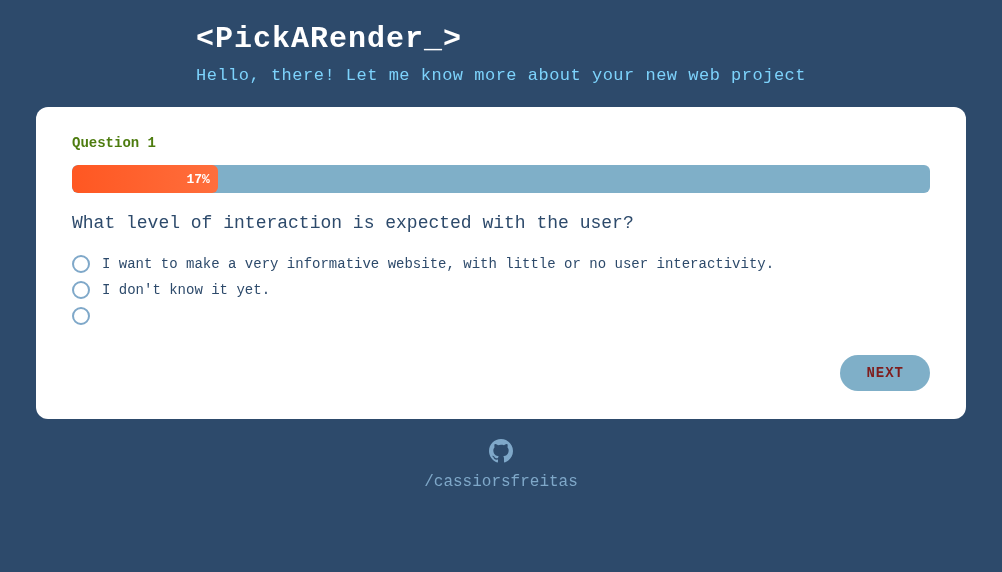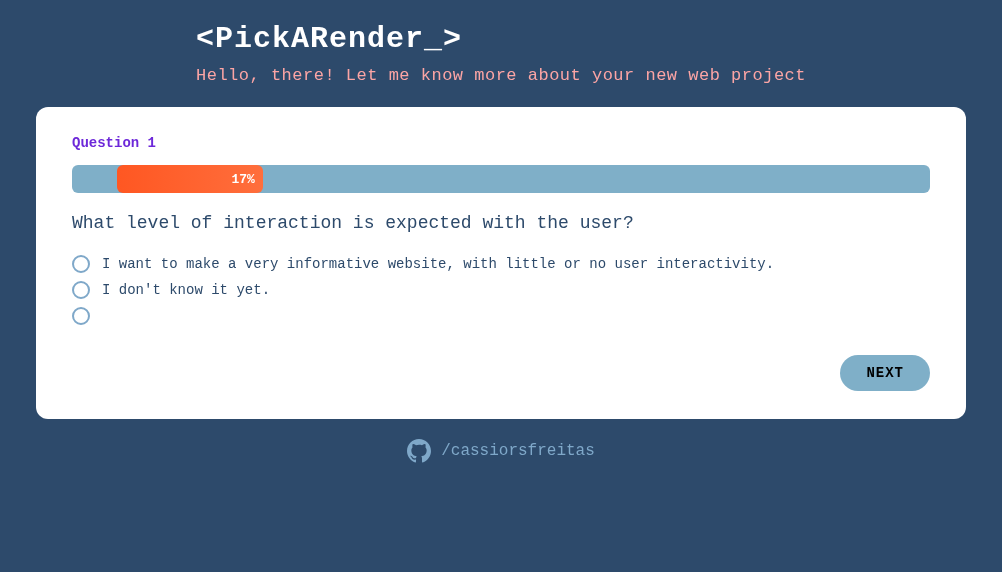--- a/index.html
+++ b/index.html
@@ -25,36 +25,36 @@
     }
 
     .app-title {
       color: #ffffff;
       font-size: 30px;
       font-weight: bold;
       letter-spacing: 1px;
     }
 
     .subtitle {
-      color: #fca5a5;
+      color: #7dd3fc;
       font-size: 17px;
       margin-top: 10px;
       letter-spacing: 0.5px;
     }
 
     .card {
       background: #ffffff;
       border-radius: 12px;
       width: 930px;
       padding: 28px 36px 28px 36px;
       margin-top: 12px;
     }
 
     .question-label {
-      color: #6d28d9;
+      color: #4d7c0f;
       font-size: 14px;
       font-weight: bold;
       margin-bottom: 14px;
       font-family: 'Courier New', Courier, monospace;
     }
 
     .progress-bar-container {
       width: 100%;
       height: 28px;
       background-color: #7fafc8;
@@ -65,21 +65,20 @@
     }
 
     .progress-bar-fill {
       height: 100%;
       background: linear-gradient(to right, #ff5722, #ff6e3c);
       border-radius: 6px;
       display: flex;
       align-items: center;
       justify-content: flex-end;
       padding-right: 8px;
-      margin-left: 45px;
     }
 
     .progress-label {
       color: #ffffff;
       font-size: 13px;
       font-weight: bold;
       font-family: 'Courier New', Courier, monospace;
     }
 
     .question-text {
@@ -119,39 +118,40 @@
       font-family: 'Courier New', Courier, monospace;
     }
 
     .card-footer {
       display: flex;
       justify-content: flex-end;
     }
 
     .next-button {
       background-color: #7fafc8;
-      color: #000000;
+      color: #7f1d1d;
       border: none;
       border-radius: 20px;
       padding: 10px 26px;
       font-size: 14px;
       font-weight: bold;
       font-family: 'Courier New', Courier, monospace;
       cursor: pointer;
       letter-spacing: 1px;
     }
 
     .footer {
       margin-top: 20px;
       display: flex;
       align-items: center;
       gap: 10px;
       color: #7fa8c9;
       font-size: 16px;
       font-family: 'Courier New', Courier, monospace;
+      flex-direction: column;
     }
 
     .github-icon {
       display: flex;
       align-items: center;
     }
 
     .footer-link {
       color: #7fa8c9;
       font-size: 16px;

